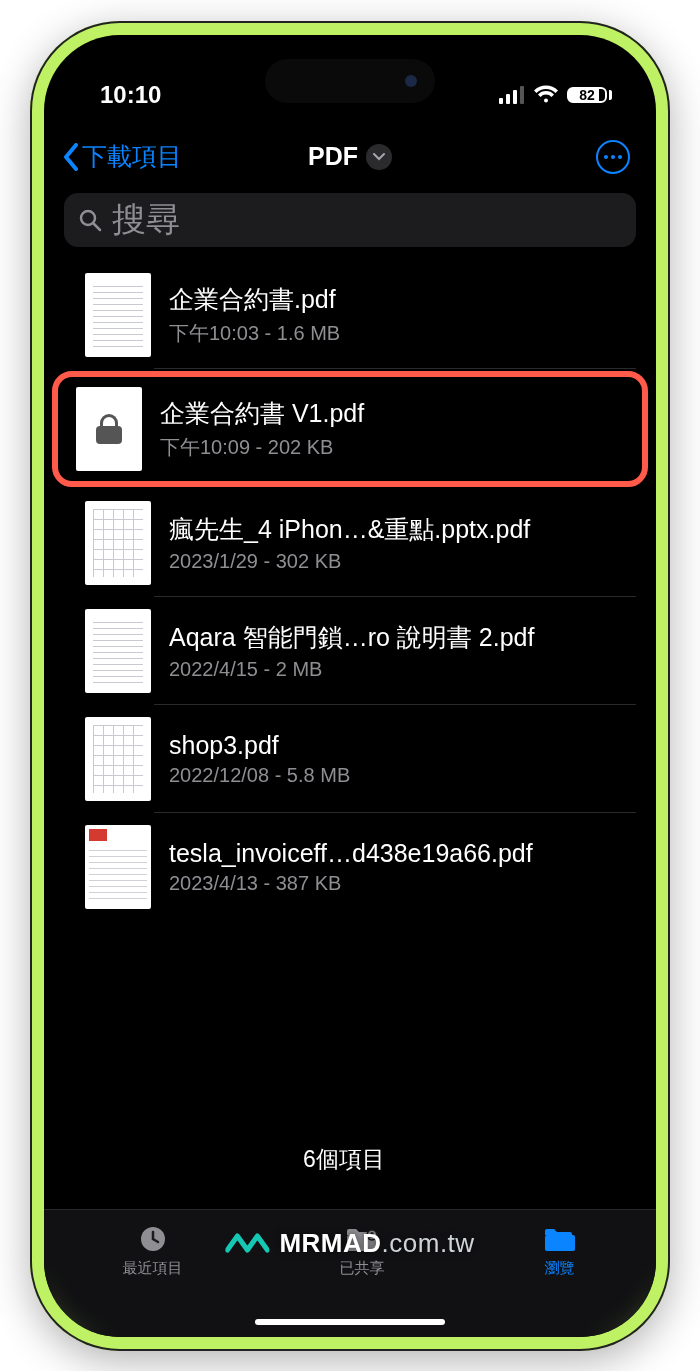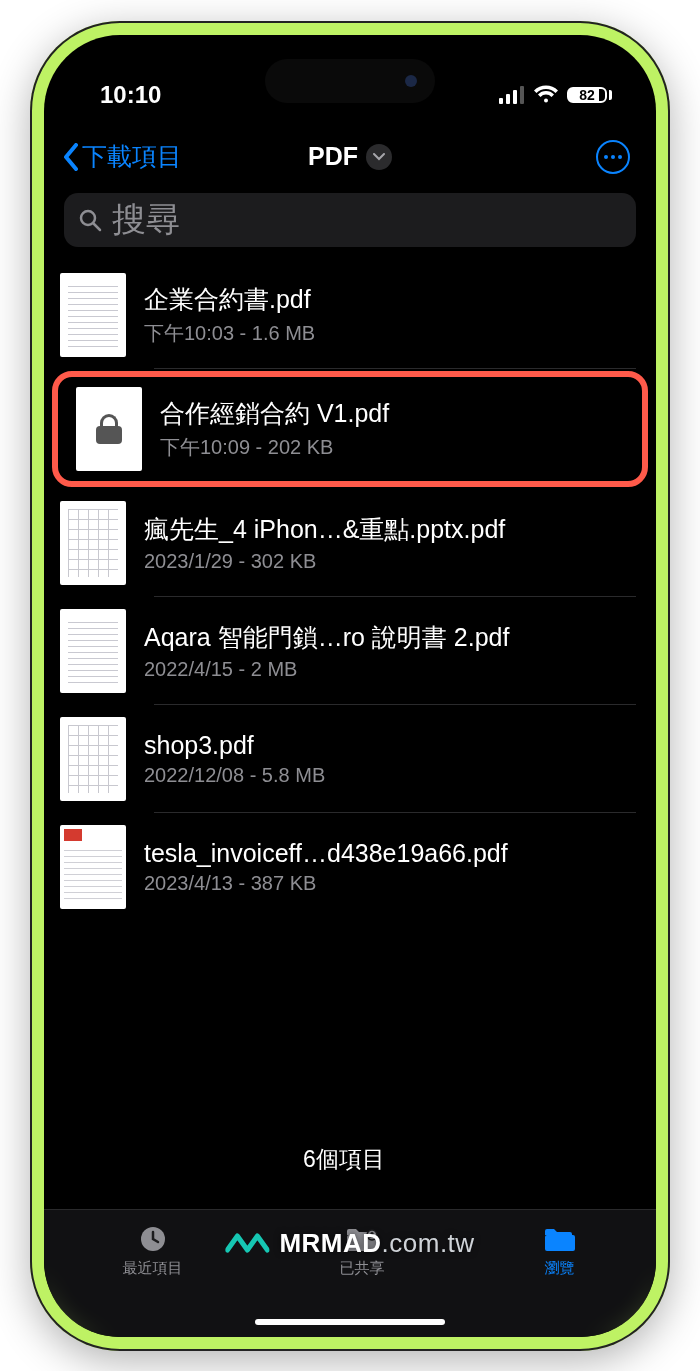--- a/index.html
+++ b/index.html
@@ -96,21 +96,21 @@
     border-radius:14px;
     height:54px;
     display:flex; align-items:center; gap:10px;
     padding:0 14px;
     color:#8e8e93;
     font-size:34px;
   }
   .list{ padding: 4px 0 0 0; }
   .row{
     display:flex; align-items:center; gap:18px;
-    padding:12px 20px 12px 16px;
+    padding:12px 20px 12px 41px;
     position:relative;
   }
   .row.highlight{
     border:6px solid #ff5a4a;
     border-radius:20px;
     margin:2px 8px;
     padding:10px 14px 10px 18px;
   }
   .sep{
     position:absolute; bottom:0; left:110px; right:20px;
@@ -256,21 +256,21 @@
       </div>
 
       <div class="row highlight">
         <div class="thumb locked">
           <div class="lock-glyph">
             <div class="shackle"></div>
               <div class="body"></div>
           </div>
         </div>
         <div class="meta">
-          <div class="fname">合作經銷合約 V1.pdf</div>
+          <div class="fname">企業合約書 V1.pdf</div>
           <div class="fsub">下午10:09 - 202 KB</div>
         </div>
       </div>
 
       <div class="row">
         <div class="thumb grid"></div>
         <div class="meta">
           <div class="fname">瘋先生_4 iPhon…&amp;重點.pptx.pdf</div>
           <div class="fsub">2023/1/29 - 302 KB</div>
         </div>

